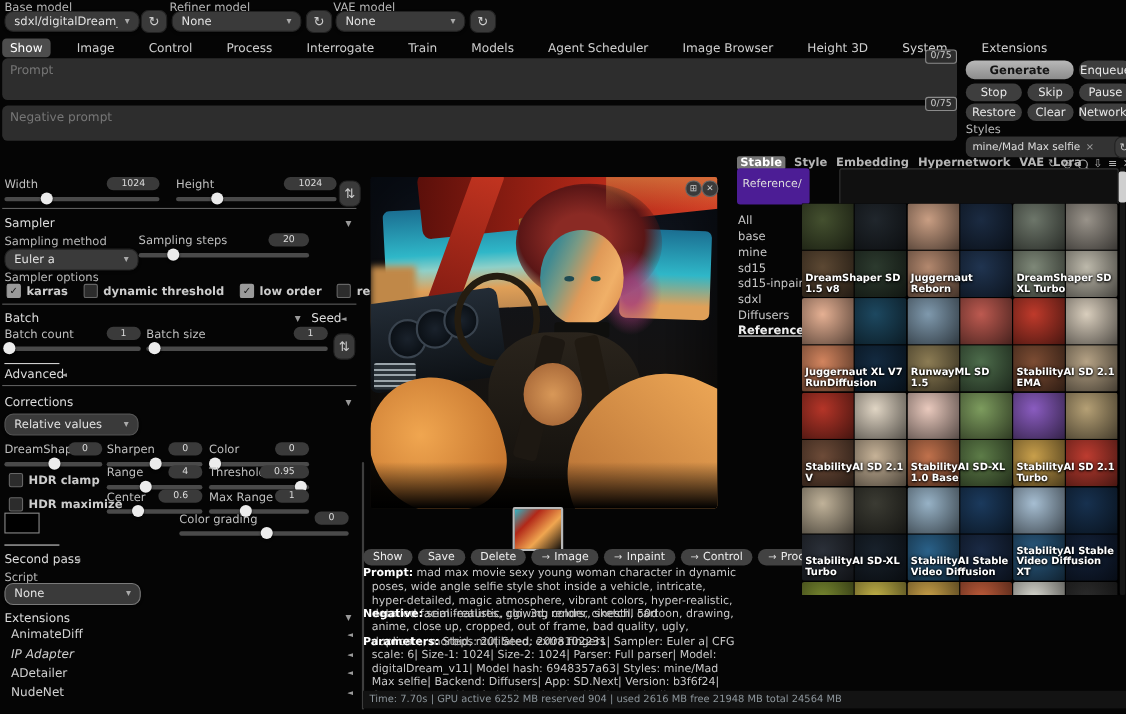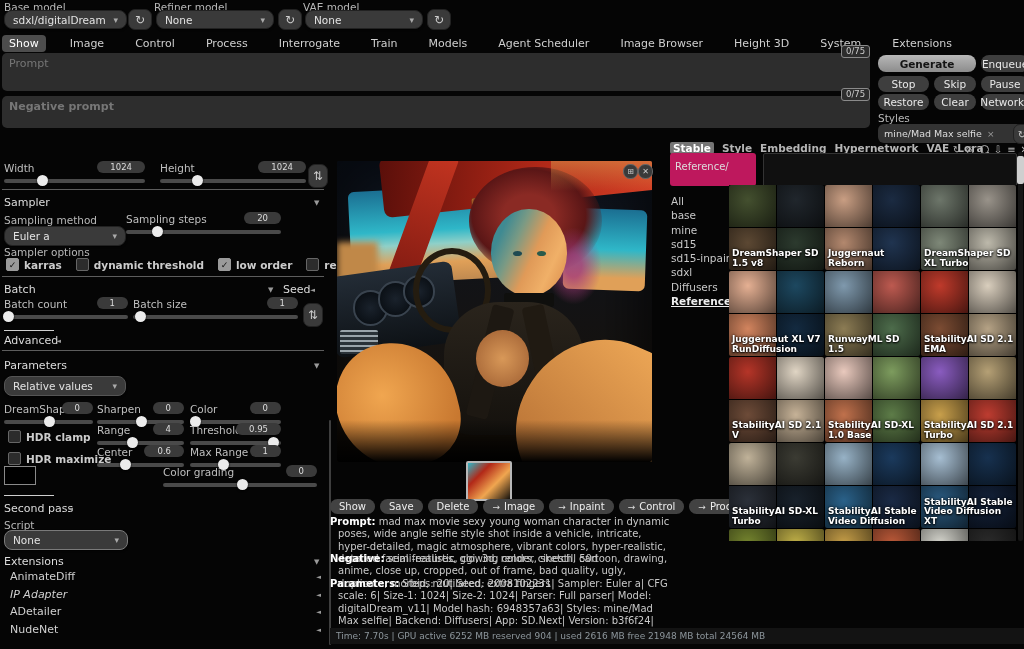--- a/index.html
+++ b/index.html
@@ -107,21 +107,21 @@
       <div class="tab">Agent Scheduler</div>
       <div class="tab">Image Browser</div>
       <div class="tab">Height 3D</div>
       <div class="tab">System</div>
       <div class="tab">Extensions</div>
     </div>
 
   <textarea class="ta" style="left: 2px; top: 53px; width: 854px; height: 30px;" placeholder="Prompt"></textarea>
   <div class="counter" style="left:841px;top:45px">0/75</div>
 
-  <textarea class="ta" style="left: 2px; top: 96px; width: 854px; height: 24px; font-weight: bold;" placeholder="Negative prompt"></textarea>
+  <textarea class="ta" style="left: 2px; top: 96px; width: 854px; height: 24px;" placeholder="Negative prompt"></textarea>
   <div class="counter" style="left:841px;top:88px">0/75</div>
 
   <div class="btn abs" style="left:878px;top:55px;width:98px;height:17px;background:linear-gradient(180deg,#b8b8b8,#8c8c8c);color:#141414;font-weight:bold">Generate</div>
   <div class="btn abs" style="left:981px;top:55px;width:48px;height:17px">Enqueue</div>
   <div class="btn abs" style="left:878px;top:76px;width:51px;height:16px">Stop</div>
   <div class="btn abs" style="left:934px;top:76px;width:42px;height:16px">Skip</div>
   <div class="btn abs" style="left:981px;top:76px;width:48px;height:16px">Pause</div>
   <div class="btn abs" style="left:878px;top:94px;width:51px;height:16px">Restore</div>
   <div class="btn abs" style="left:934px;top:94px;width:42px;height:16px">Clear</div>
   <div class="btn abs" style="left:981px;top:94px;width:48px;height:16px">Networks</div>
@@ -217,21 +217,21 @@
   </div>
   <div class="iconbtn" style="left:303px;top:303px;width:18px;height:22px">
     <span>⇅</span>
     </div>
   <div class="accentline" style="left:4px;top:330px;width:50px"></div>
 
   <div class="sect" style="left:4px;top:334px">Advanced</div>
   <span class="exleft" style="left:56px;top:337px;position:absolute">◄</span>
   <div class="hr" style="top:350px"></div>
 
-  <div class="sect" style="left:4px;top:359px">Parameters</div>
+  <div class="sect" style="left:4px;top:359px">Corrections</div>
   <span class="exdown" style="left:314px;top:362px;position:absolute">▼</span>
   <div class="dd" style="left:4px;top:376px;width:104px;height:18px;border-color:#555">
     <span>Relative values</span>
     <span class="caret">▾</span>
   </div>
 
   <div class="sl" style="left:4px;top:403px;width:89px">
     <span class="slbl">DreamShaper</span>
     <span class="sval">0</span>
     <div class="trk">
@@ -407,21 +407,21 @@
   </div>
 
   <div class="abs" style="left:670px;top:142px;display:flex;gap:8px;align-items:center" id="nettabs">
       <div class="netTab active">Stable</div>
       <div class="netTab">Style</div>
       <div class="netTab">Embedding</div>
       <div class="netTab">Hypernetwork</div>
       <div class="netTab">VAE</div>
       <div class="netTab">Lora</div>
     </div>
-  <div class="abs" style="left:670px;top:153px;width:86px;height:33px;background:#be185d;border-radius:3px;padding:2px 5px;box-sizing:border-box">
+  <div class="abs" style="left:670px;top:153px;width:66px;height:33px;background:#4c1d95;border-radius:3px;padding:2px 5px;box-sizing:border-box">
     <span style="font-size:10px;color:#ddd">Reference/</span>
   </div>
   <div class="abs" style="left:763px;top:153px;width:252px;height:33px;background:#101010;border:1px solid #333;border-radius:2px"></div>
   <div class="abs" style="left:671px;top:194px" id="folders">
       <div class="folder">All</div>
       <div class="folder">base</div>
       <div class="folder">mine</div>
       <div class="folder">sd15</div>
       <div class="folder">sd15-inpaint</div>
       <div class="folder">sdxl</div>

